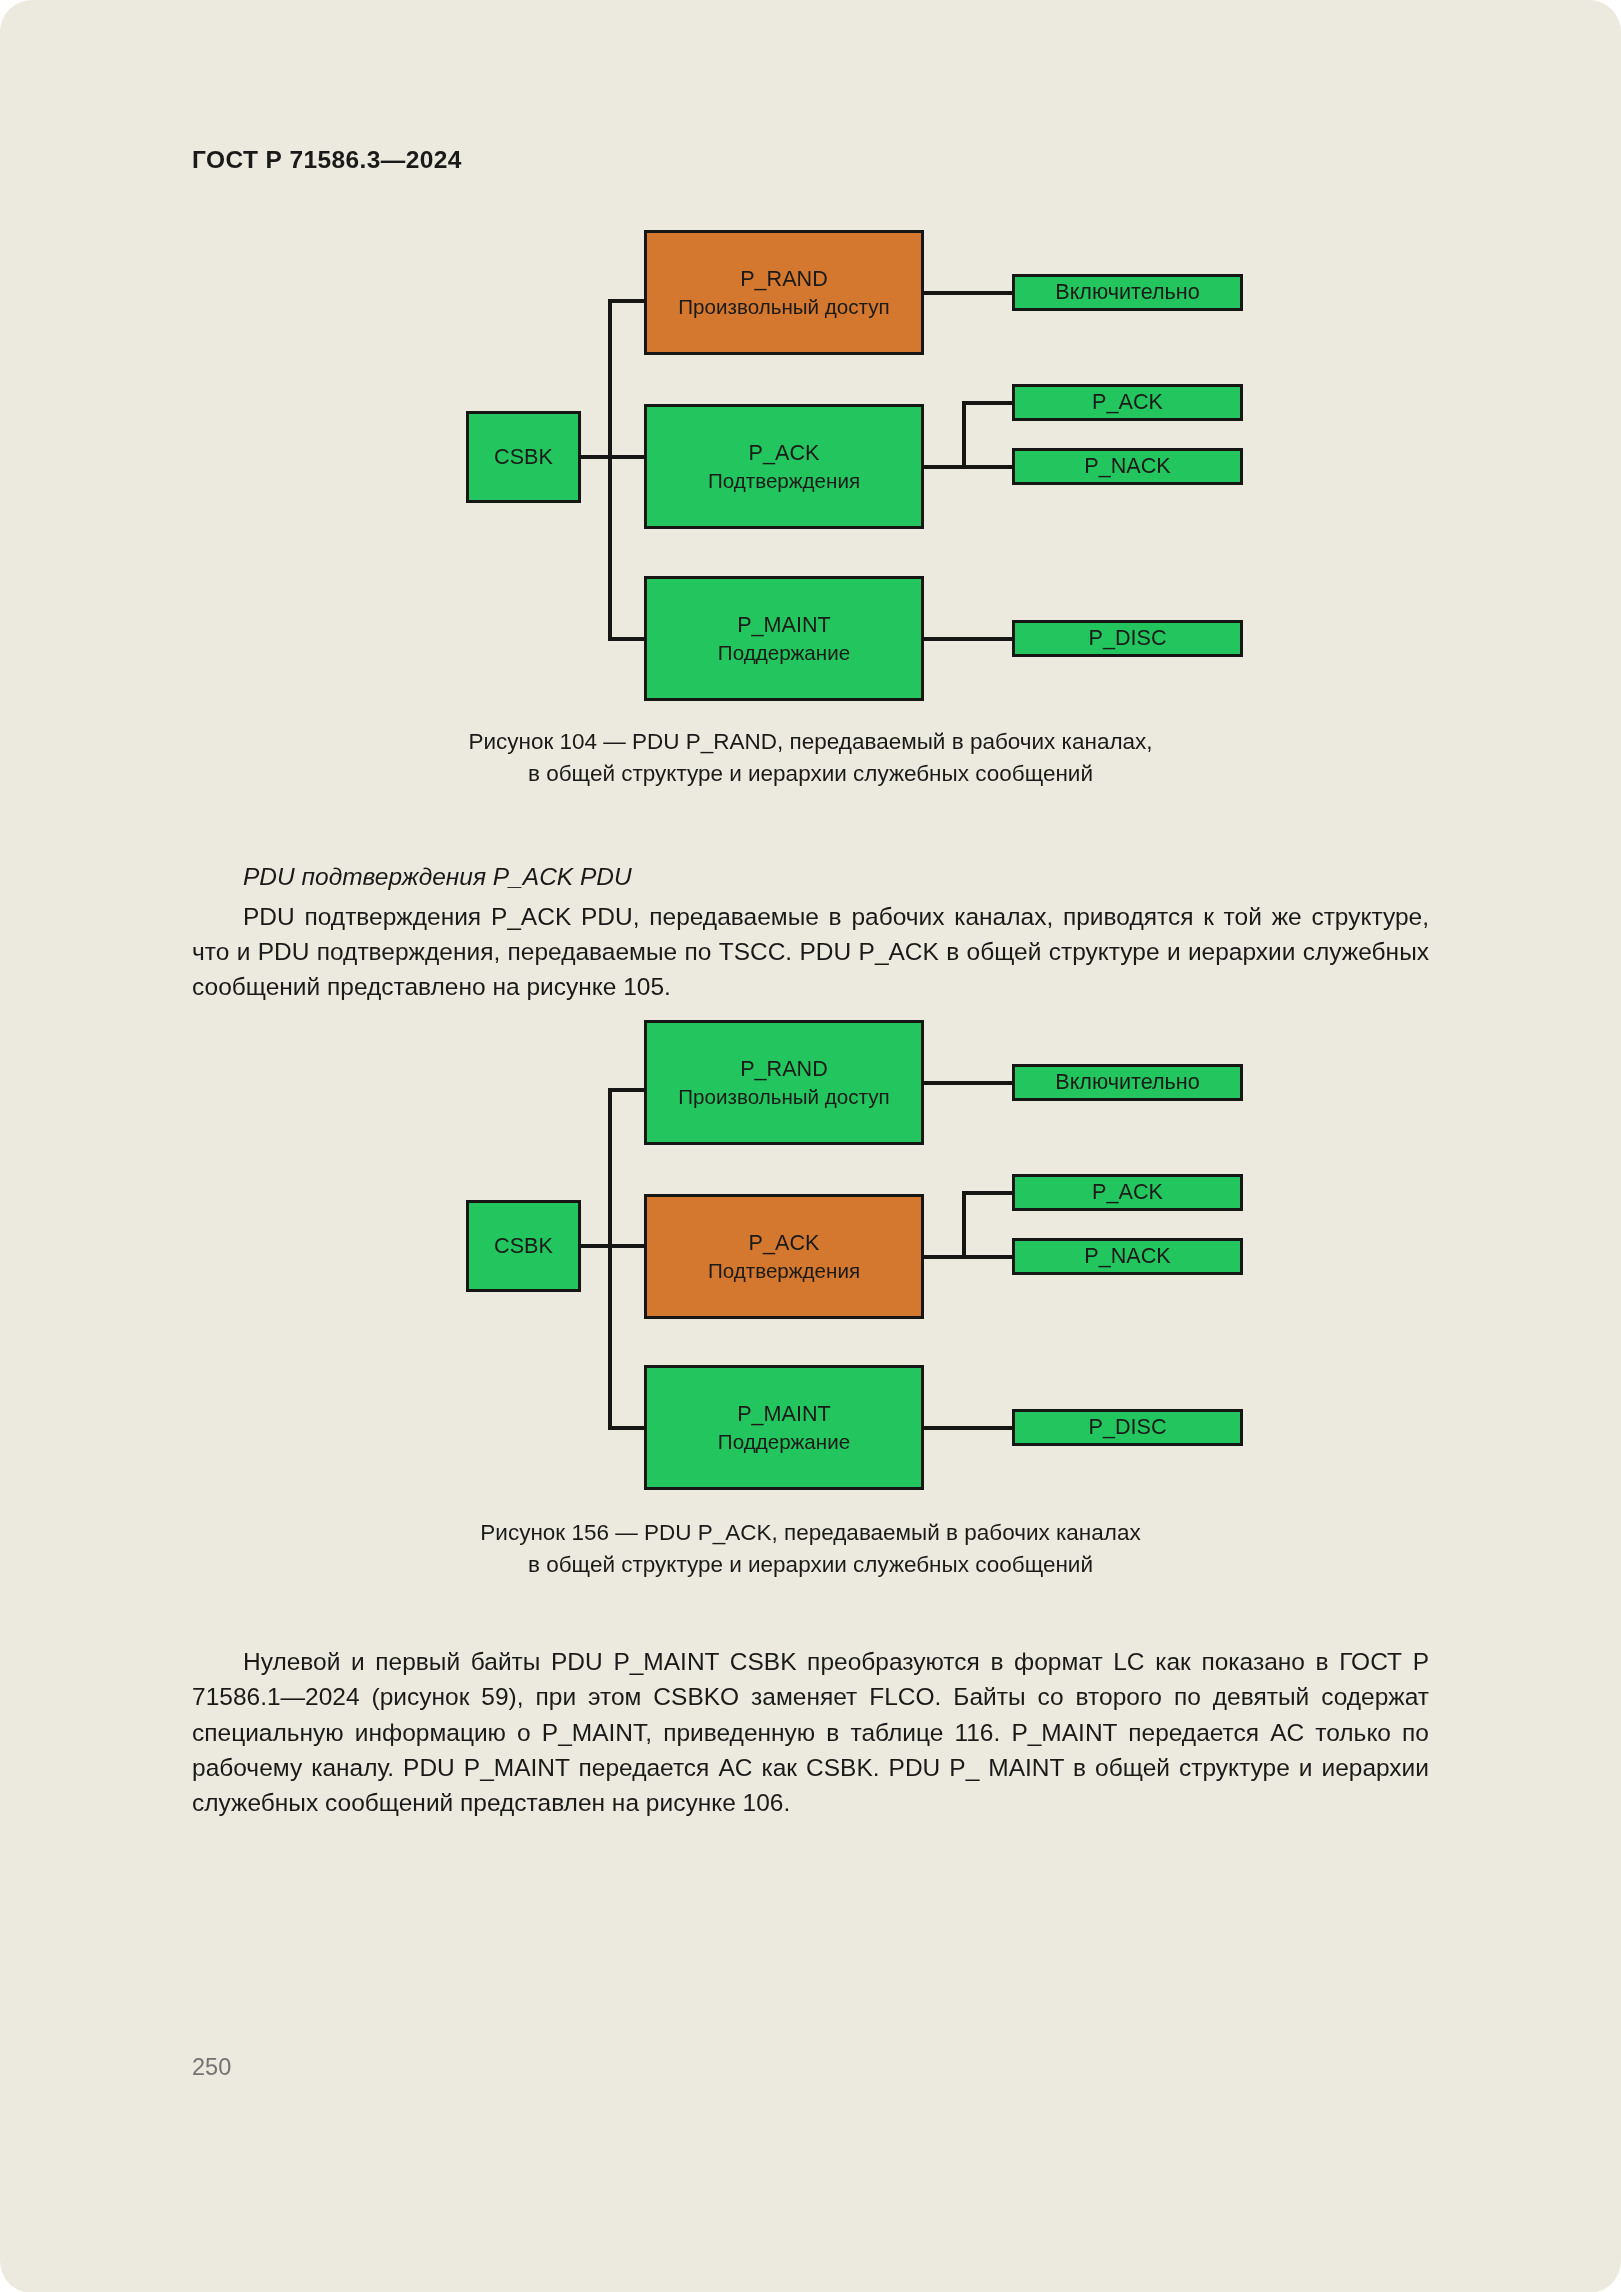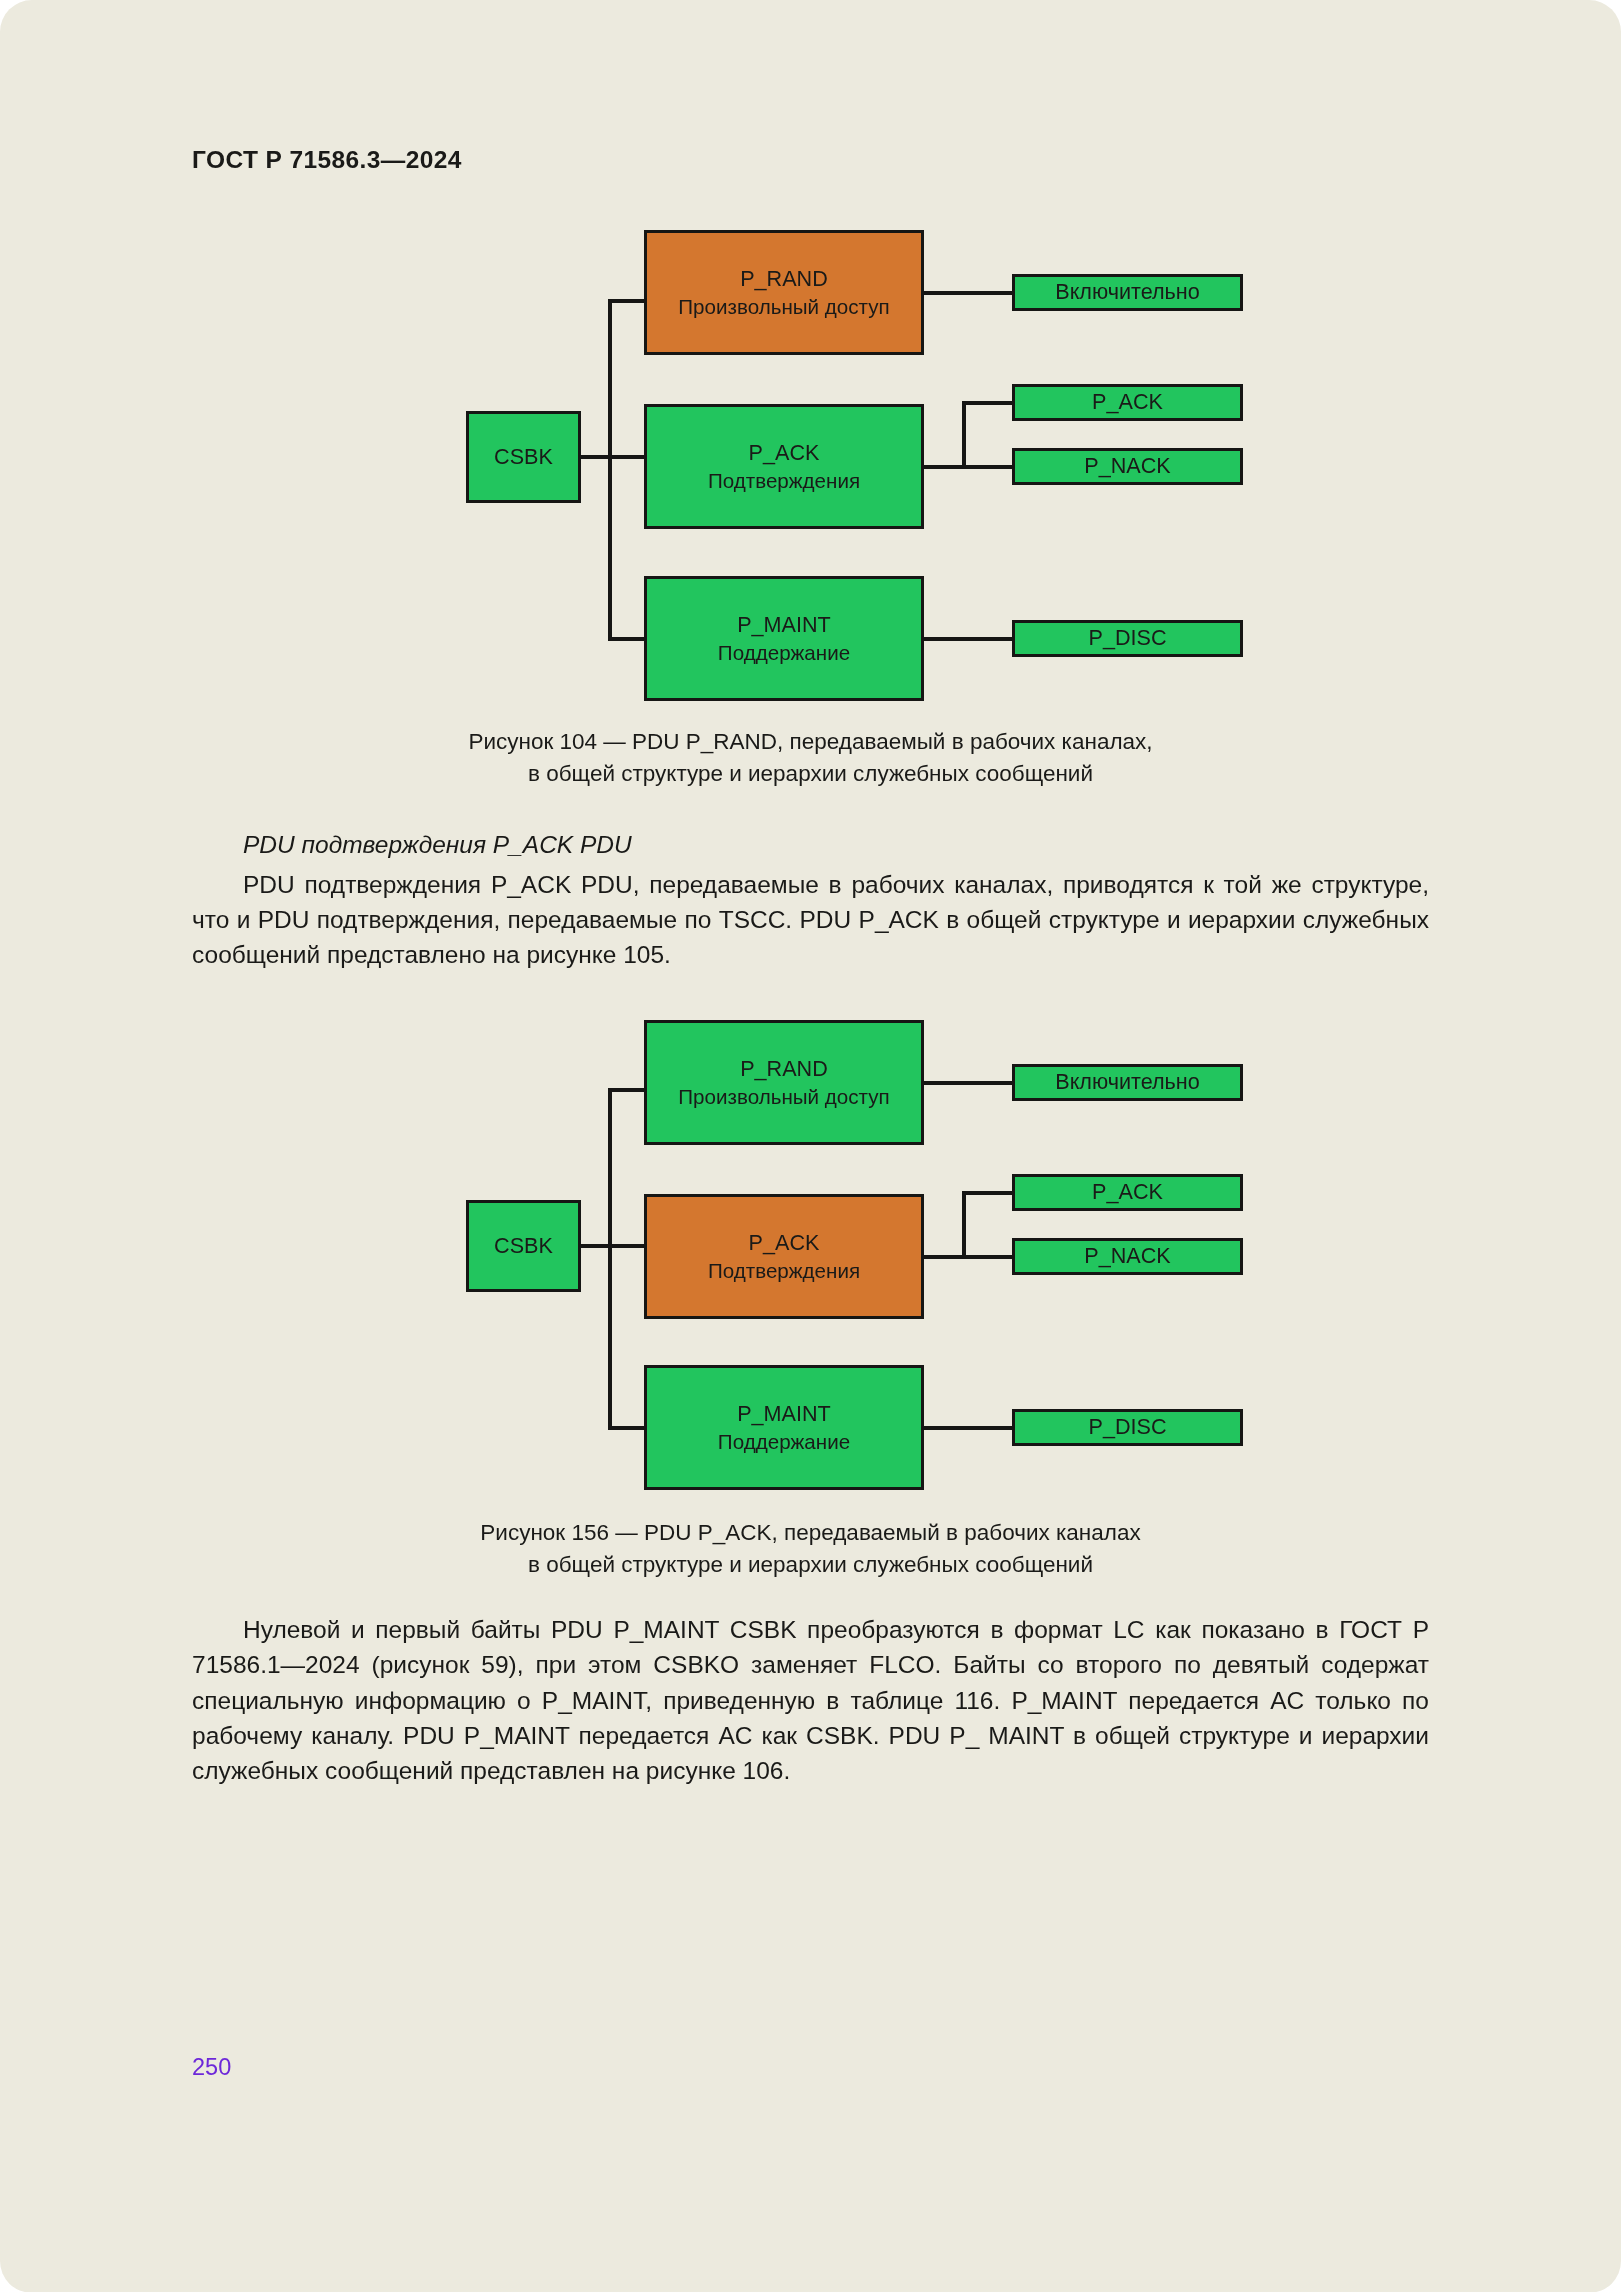--- a/index.html
+++ b/index.html
@@ -29,21 +29,21 @@
     letter-spacing: 0.4px;
     color: #1a1a18;
   }
 
   
   .page-number {
     position: absolute;
     left: 192px;
     top: 2054px;
     font-size: 23.5px;
-    color: #6d28d9;
+    color: #737373;
   }
 
   
   .diagram {
     position: absolute;
     left: 0;
     top: 0;
     width: 1621px;
   }
   .dgm-box {
@@ -86,20 +86,21 @@
     line-height: 1.42;
     color: #1a1a18;
   }
 
   
   .body-block {
     position: absolute;
     left: 192px;
     width: 1237px;
     color: #1a1a18;
+    margin-top: 32px;
   }
   .sub-heading {
     font-size: 24.5px;
     font-style: italic;
     text-indent: 51px;
     margin: 0 0 3.9px 0;
     line-height: 1.42;
   }
   .para {
     font-size: 24.5px;

